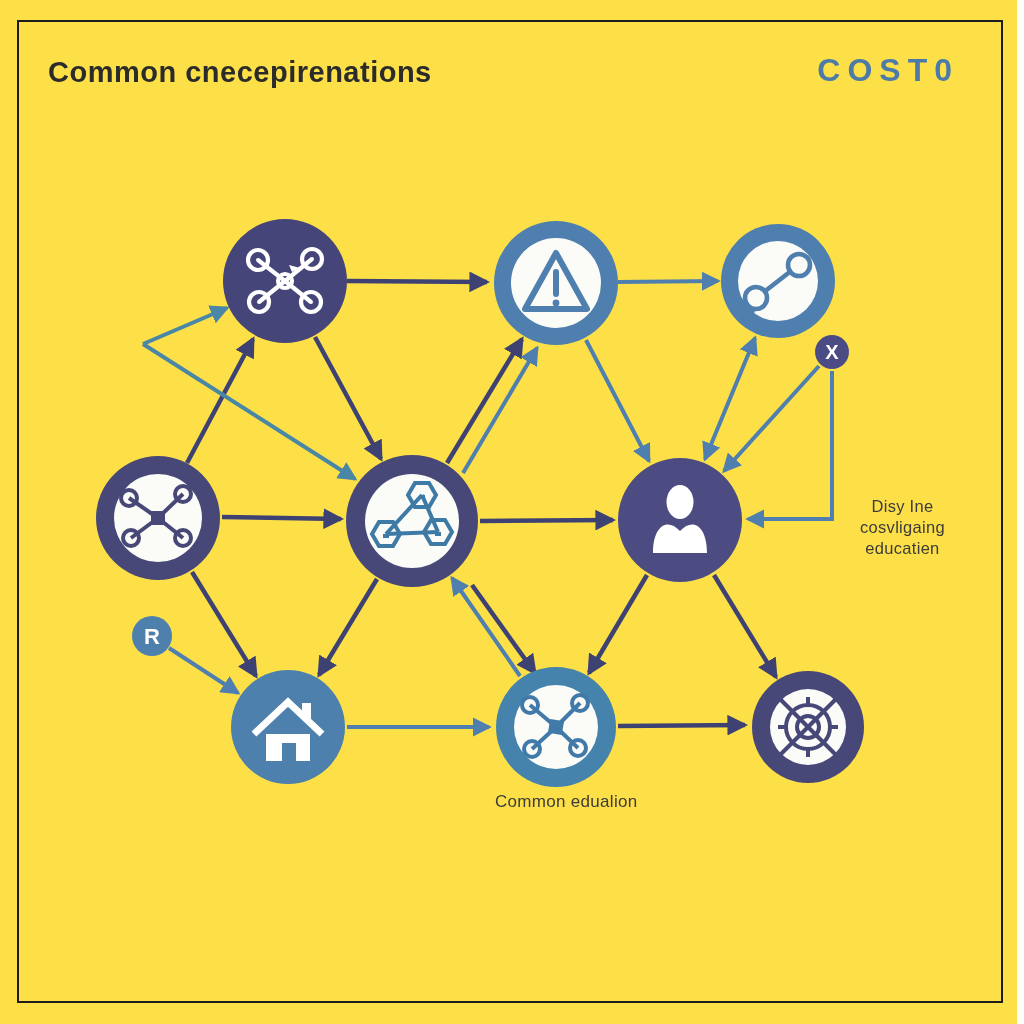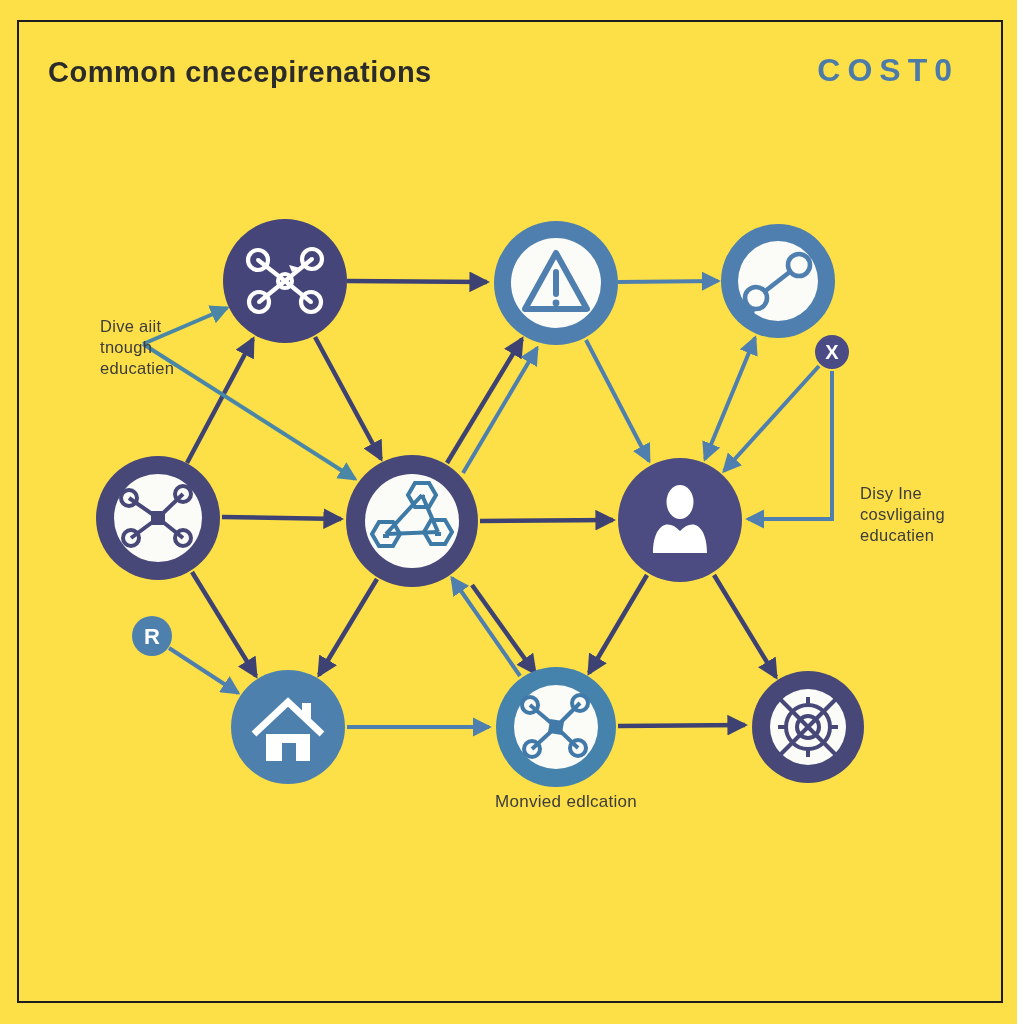--- a/index.html
+++ b/index.html
@@ -16,21 +16,21 @@
     color:#2b2b2b;letter-spacing:.5px;
   }
   .brand{
     position:absolute;right:58px;top:52px;font-size:32px;font-weight:bold;
     color:#4d7ba8;letter-spacing:7px;margin-left:42px;
   }
   .note{
     position:absolute;font-size:16.5px;line-height:21px;color:#3c3c3c;letter-spacing:.3px;
   }
   .note-left{left:100px;top:316px;}
-  .note-right{left:860px;top:483px;}
+  .note-right{left:860px;top:496px;text-align:center;}
   .note-bottom{left:495px;top:791px;font-size:17px;}
   svg{position:absolute;left:0;top:0;}
 </style>
 </head>
 <body>
 
 <div class="canvas">
 
   <div class="title">Common cnecepirenations</div>
   <div class="brand">COST0</div>
@@ -224,28 +224,23 @@
         <line x1="-31" y1="-31" x2="31" y2="31"></line>
         <line x1="-31" y1="31" x2="31" y2="-31"></line>
         <line x1="0" y1="-23" x2="0" y2="-30"></line>
           <line x1="0" y1="23" x2="0" y2="30"></line>
         <line x1="-23" y1="0" x2="-30" y2="0"></line>
           <line x1="23" y1="0" x2="30" y2="0"></line>
       </g>
     </g>
   </svg>
 
-  <div class="note note-left">
-    <div>Dive aiit</div>
-    <div>tnough</div>
-    <div>educatien</div>
-  </div>
 
   <div class="note note-right">
     <div>Disy Ine</div>
     <div>cosvligaing</div>
     <div>educatien</div>
   </div>
 
-  <div class="note note-bottom">Monvied edlcation</div>
+  <div class="note note-bottom">Common edualion</div>
 
   <div class="frame"></div>
 </div>
 
 </body></html>

